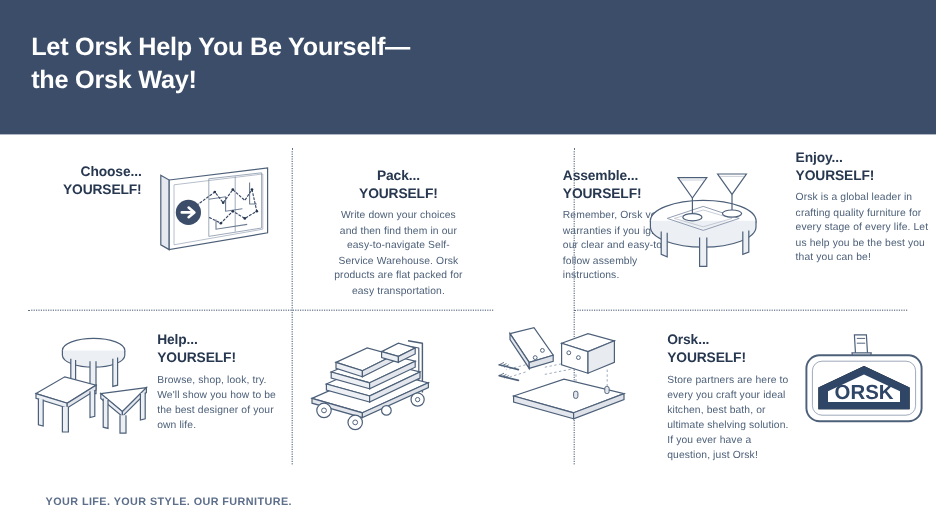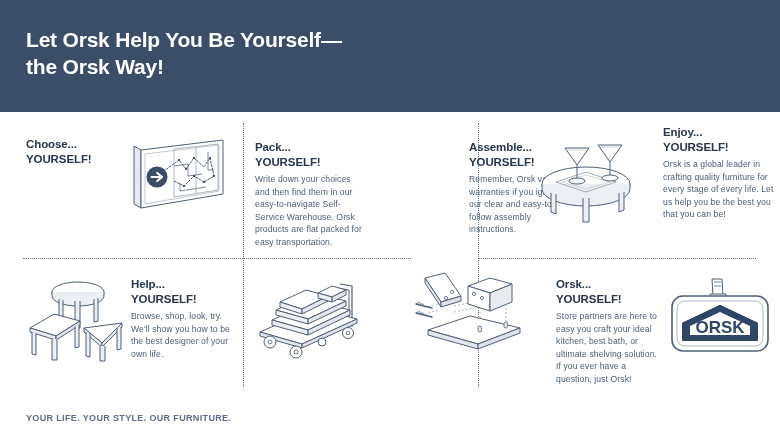--- a/index.html
+++ b/index.html
@@ -81,20 +81,21 @@
   }
 
   
   .footer-left, .footer-right {
     position: absolute;
     top: 413px;
     font-size: 9px;
     font-weight: bold;
     color: #5c6e8a;
     letter-spacing: 0.35px;
+    margin-left: 12px;
   }
   .footer-left { left: 26px; }
   .footer-right { left: 424px; }
 
   svg { display: block; overflow: visible; }
 </style>
 </head>
 <body>
 
 <div id="page">
@@ -103,21 +104,21 @@
     <div class="header-title">Let Orsk Help You Be Yourself—
 the Orsk Way!</div>
   </div>
 
   <div class="divider-h" style="left:23px;  top:258px; width:388px;"></div>
   <div class="divider-h" style="left:478px; top:258px; width:278px;"></div>
   <div class="divider-v" style="left:243px; top:123px; height:264px;"></div>
   <div class="divider-v" style="left:478px; top:123px; height:264px;"></div>
 
   <div class="panel" style="left:0; top:0;">
-    <div class="panel-text" style="left:26px; top:137px; width:92px;">
+    <div class="panel-text" style="left:26px; top:137px; width:92px;text-align:right;">
       <div class="panel-head">Choose...
 YOURSELF!</div>
     </div>
     <div class="panel-art" style="left:124px; top:136px;">
       <svg width="106" height="76" viewBox="0 0 106 76">
 
         <path d="M10 10 L10 68 L17 72 L17 14 Z" fill="#e6e9ef" stroke="#4d6079" stroke-width="1"></path>
 
         <path d="M17 14 L99 4 L99 58 L17 72 Z" fill="#ffffff" stroke="#4d6079" stroke-width="1"></path>
         <path d="M21 18 L95 9 L95 55 L21 68 Z" fill="none" stroke="#9aa6b8" stroke-width="0.6"></path>
@@ -141,21 +142,21 @@
 
         <g>
           <circle cx="33" cy="41" r="10.5" fill="#3b4d68"></circle>
           <path d="M27.5 41 L37 41 M33.2 37 L38 41 L33.2 45" fill="none" stroke="#ffffff" stroke-width="2.2" stroke-linecap="round" stroke-linejoin="round"></path>
         </g>
       </svg>
     </div>
   </div>
 
   <div class="panel" style="left:0; top:0;">
-    <div class="panel-text" style="left:255px; top:140px; width:112px;">
+    <div class="panel-text" style="left:276px; top:140px; width:112px;text-align:center;">
       <div class="panel-head">Pack...
 YOURSELF!</div>
       <div class="panel-body">Write down your choices and then find them in our easy-to-navigate Self-Service Warehouse. Orsk products are flat packed for easy transportation.</div>
     </div>
   </div>
 
   <div class="panel" style="left:0; top:0;">
     <div class="panel-text" style="left:424px; top:140px; width:104px;margin-left:45px;">
       <div class="panel-head">Assemble...
 YOURSELF!</div>
@@ -304,21 +305,21 @@
         <path d="M8 45 L24 49" stroke="#4d6079" stroke-width="1.4" stroke-linecap="round"></path>
         <path d="M8 45 L12 43 M10 46 L14 44 M12 47 L16 45" stroke="#4d6079" stroke-width="0.7"></path>
       </g>
     </svg>
   </div>
 
   <div class="panel" style="left:0; top:0;">
     <div class="panel-text" style="left:556px; top:277px; width:104px;">
       <div class="panel-head">Orsk...
 YOURSELF!</div>
-      <div class="panel-body">Store partners are here to easy you craft your ideal kitchen, best bath, or ultimate shelving solution. If you ever have a question, just Orsk!</div>
+      <div class="panel-body">Store partners are here to every you craft your ideal kitchen, best bath, or ultimate shelving solution. If you ever have a question, just Orsk!</div>
     </div>
     <div class="panel-art" style="left:666px; top:276px;">
       <svg width="108" height="84" viewBox="0 0 108 84">
 
         <path d="M46 3 L56 3 L57 20 L47 20 Z" fill="#ffffff" stroke="#4d6079" stroke-width="1"></path>
         <path d="M48 6 L55 6 M48 10 L55 10" stroke="#4d6079" stroke-width="0.8"></path>
         <path d="M44 18 L60 18 L59 24 L45 24 Z" fill="#ffffff" stroke="#4d6079" stroke-width="1"></path>
 
         <rect x="6" y="20" width="96" height="55" rx="11" fill="#ffffff" stroke="#4d6079" stroke-width="1.6"></rect>
         <rect x="11" y="25" width="86" height="45" rx="8" fill="#ffffff" stroke="#9aa6b8" stroke-width="0.8"></rect>

